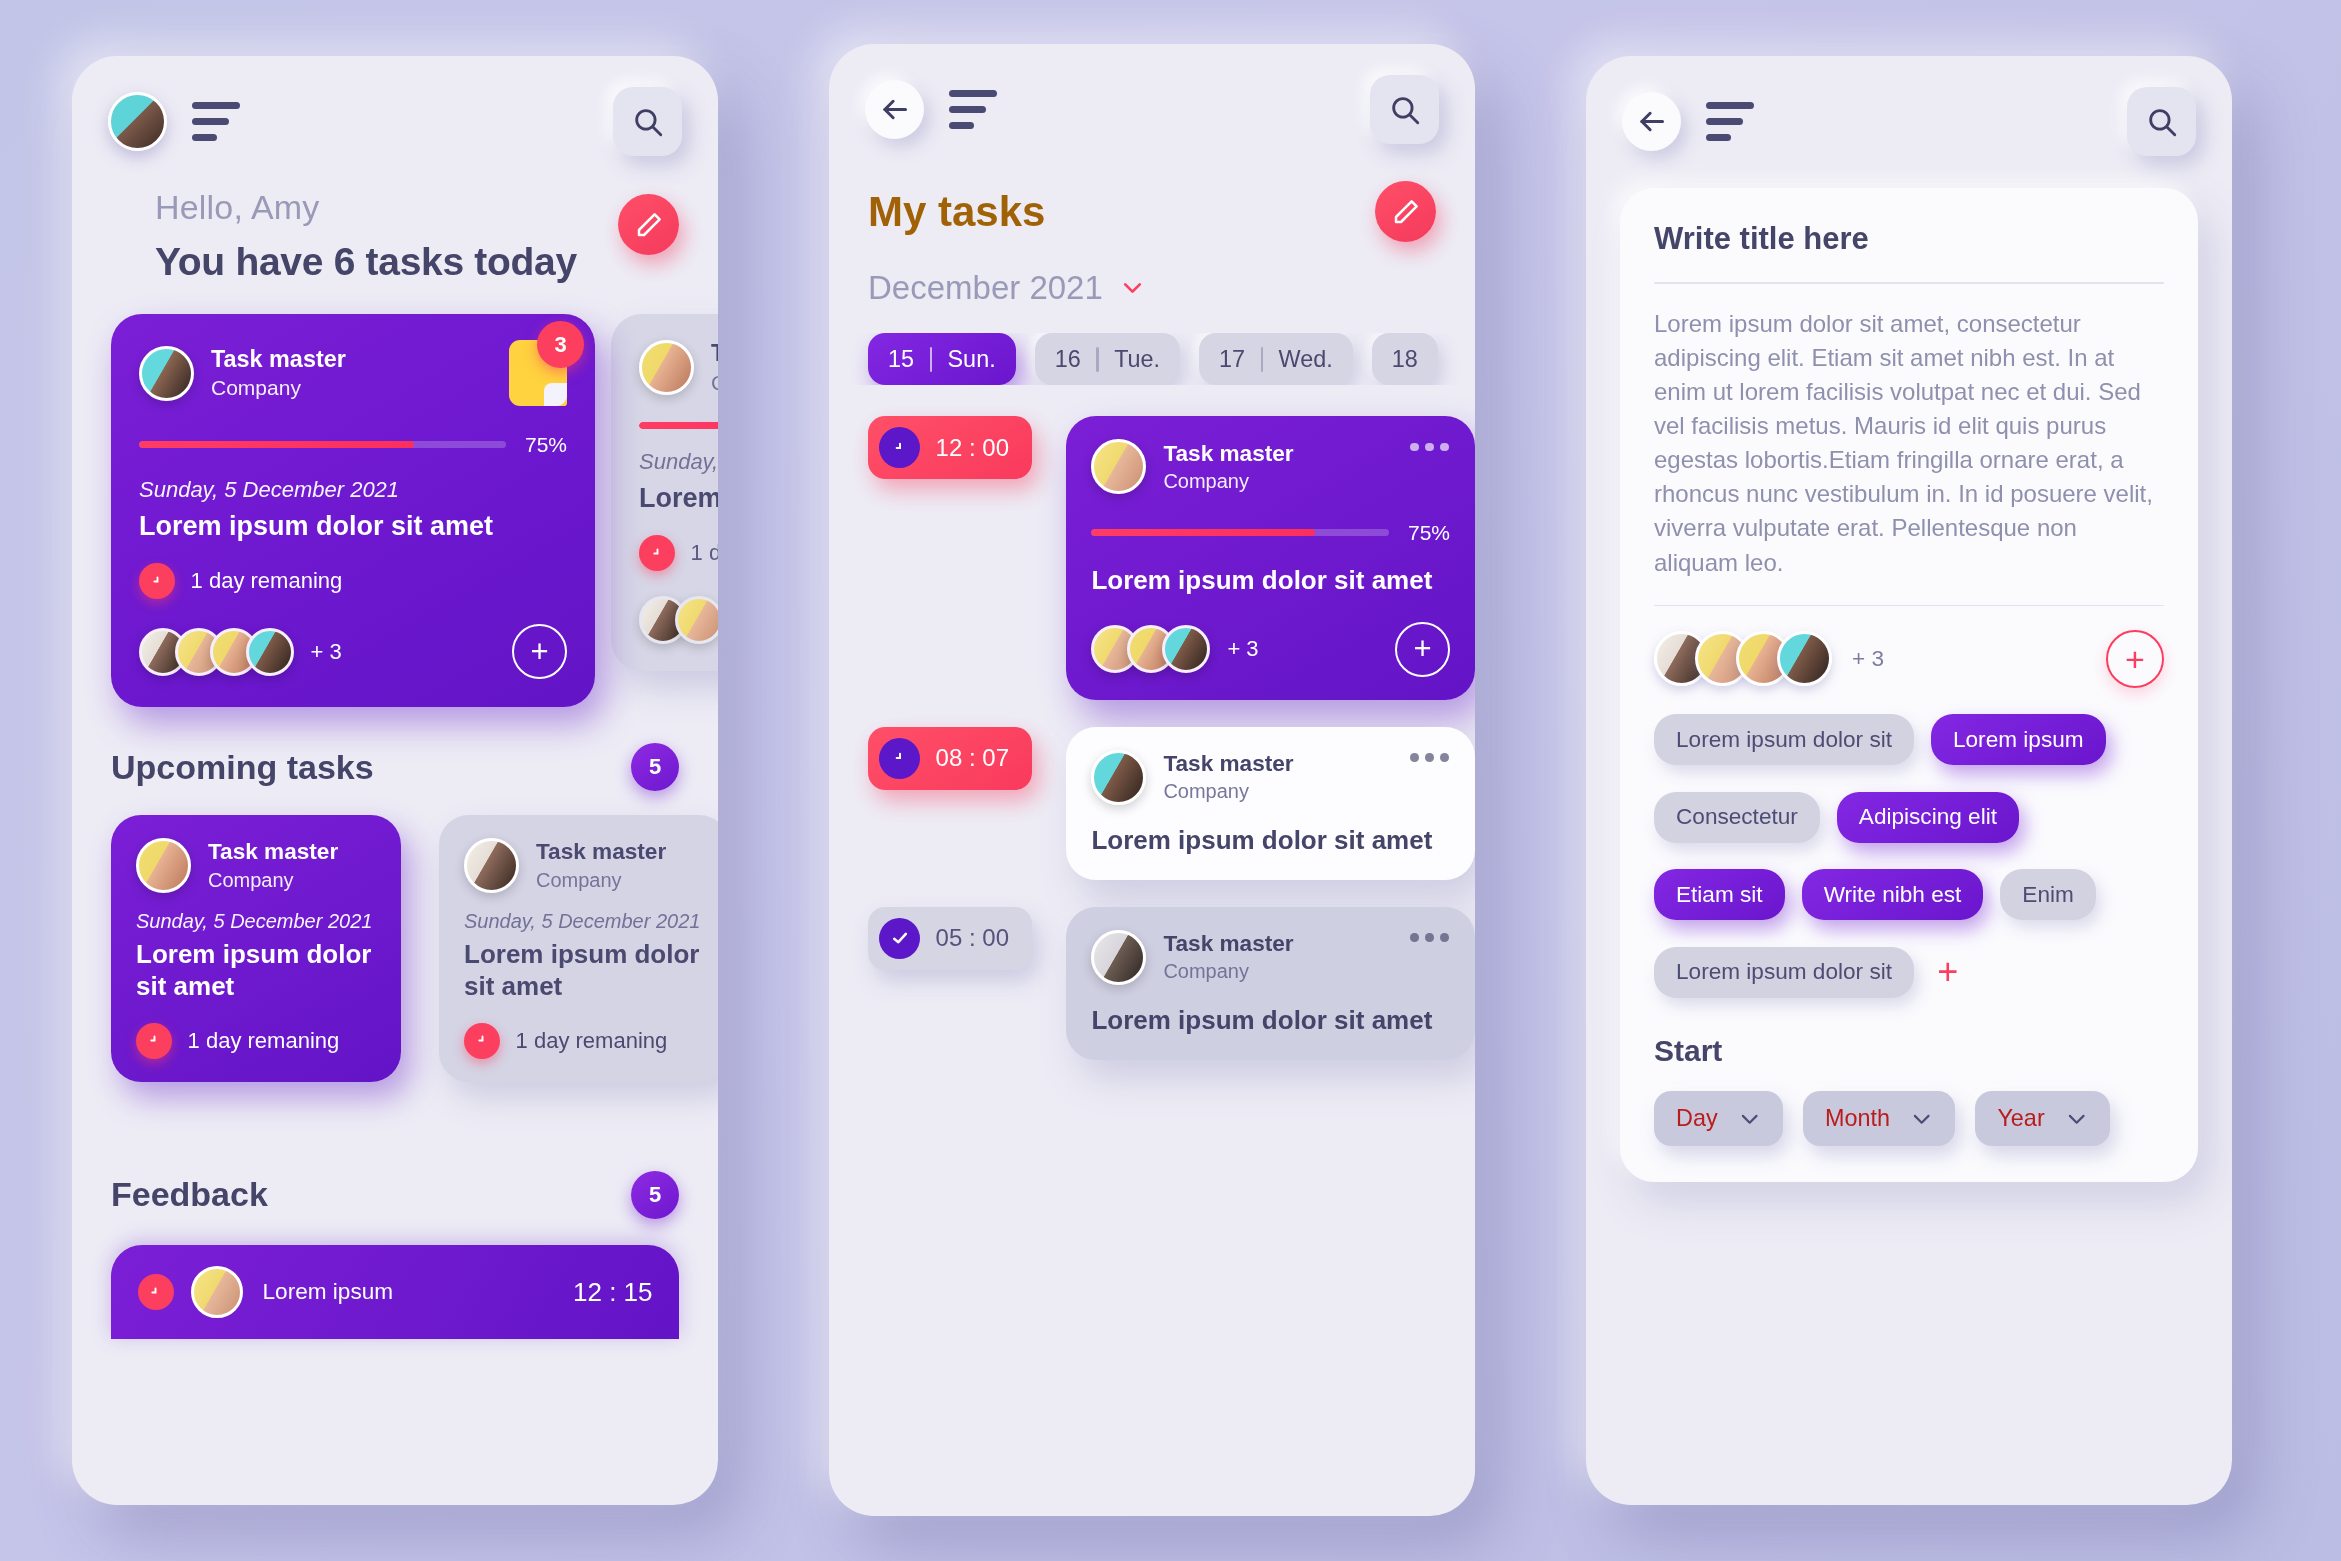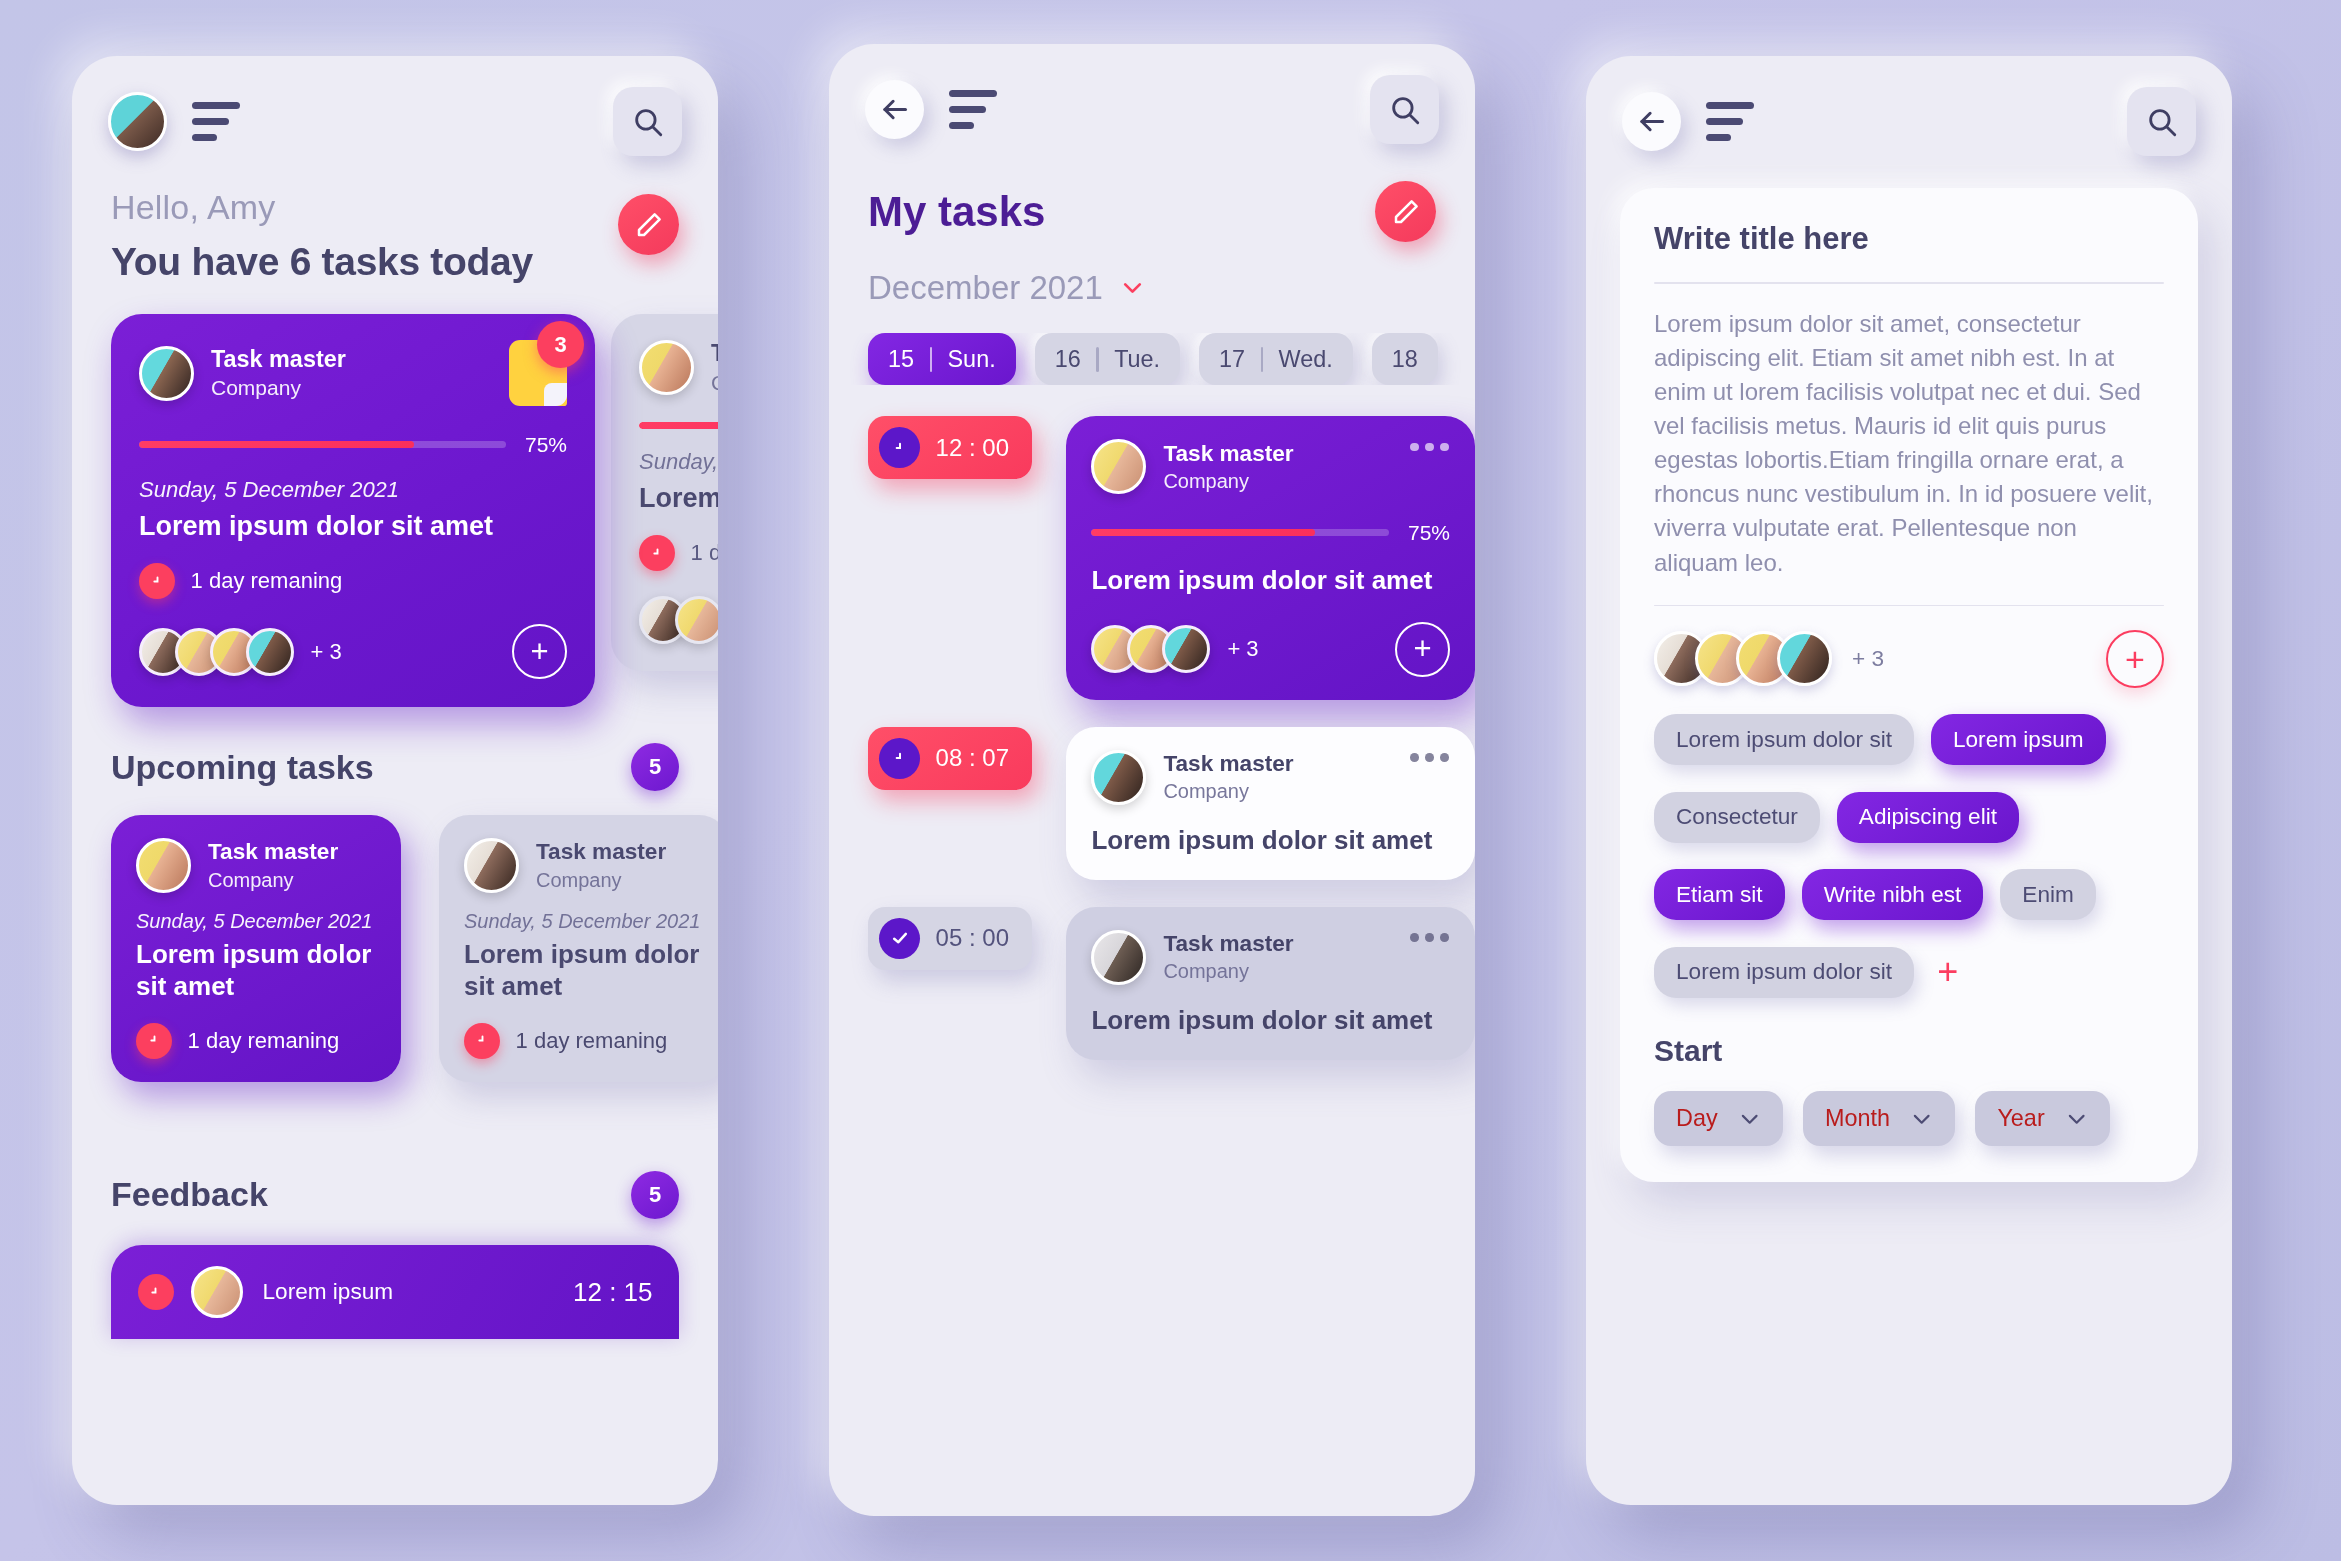--- a/index.html
+++ b/index.html
@@ -45,24 +45,24 @@
   .hamburger i:nth-child(2){ width:37px; }
   .hamburger i:nth-child(3){ width:25px; }
   .spacer { flex:1; }
   .sq-btn {
     width:69px;height:69px;border-radius:20px;background:#e4e3f0;
     display:flex;align-items:center;justify-content:center;
     box-shadow: 7.8px 9.4px 20px rgba(120,115,175,.30), -6.2px -6.2px 14px rgba(255,255,255,.85);
   }
 
   
-  .greet { padding:31px 39px 0 39px; }
+  .greet { padding:31px 39px 0 39px;margin-left:44px; }
   .hello { font-size:34px; color:#9a9ab8; font-weight:400; letter-spacing:0.2px; }
   .headline { font-size:39px; color:#454469; font-weight:600; margin-top:12.5px; letter-spacing:-0.3px;}
-  .page-title { font-size:42px; color:#4c1d95; font-weight:600;text-align:right; }
+  .page-title { font-size:42px; color:#a16207; font-weight:600;text-align:right; }
 
   .title-row { display:flex; align-items:center; padding:36px 39px 0 39px; }
   .fab {
     width:61px;height:61px;border-radius:50%;
     background:linear-gradient(145deg,#ff4f68,#f43a5c);
     display:flex;align-items:center;justify-content:center;
     box-shadow: 4.7px 9.4px 20px rgba(244,58,92,.42);
     margin-left:auto;
   }
 

